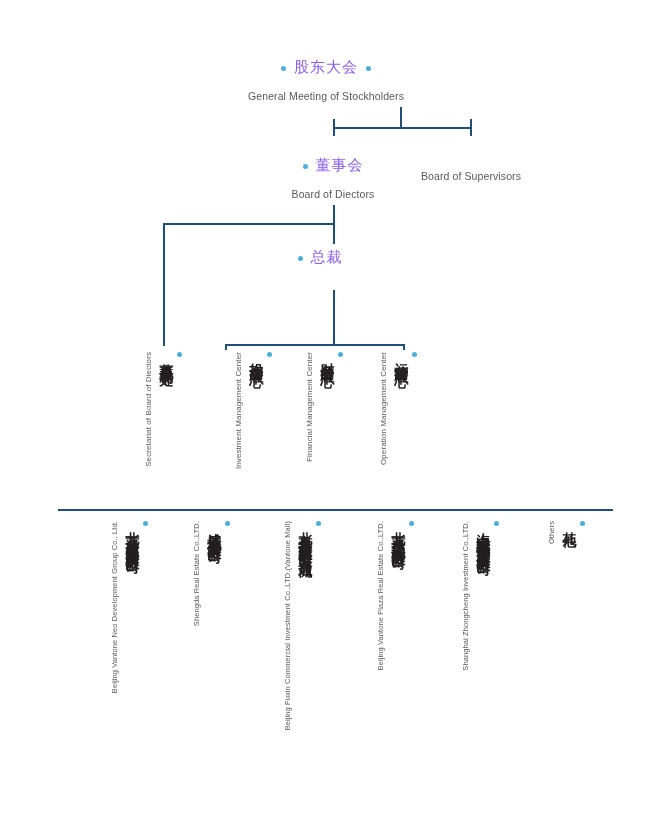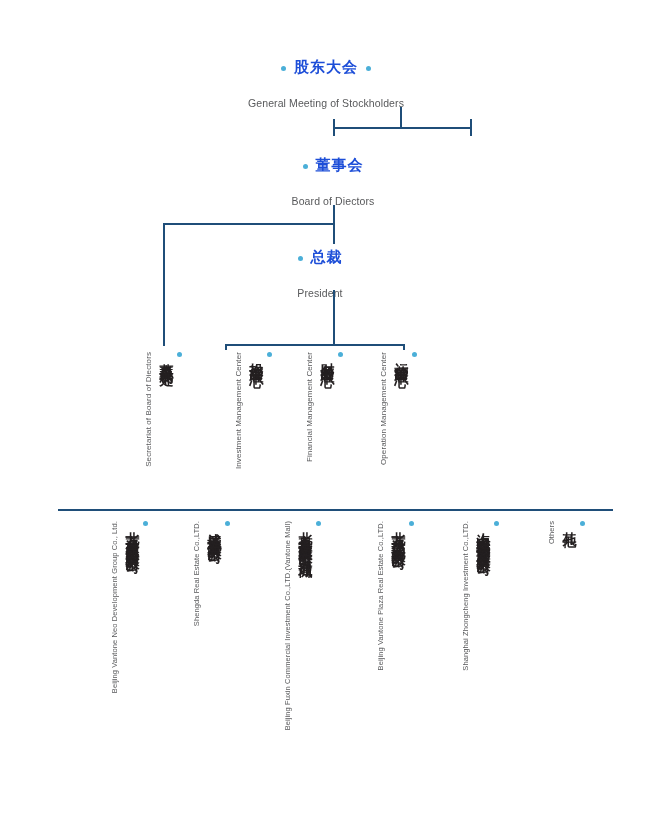--- a/index.html
+++ b/index.html
@@ -12,26 +12,26 @@
   #chart{position:relative;width:653px;height:819px;}
 
   
   .ln{position:absolute;background:#1F4E79;}
   .hline{height:2px;}
   .vline{width:2px;}
 
   
   .node-h{position:absolute;text-align:center;white-space:nowrap;}
   .node-h .cn{
-    font-size:15px;font-weight:bold;color:#1d4ed8;
+    font-size:15px;font-weight:normal;color:#8b5cf6;
     letter-spacing:1px;line-height:18px;
   }
   .node-h .en{
     font-size:10.5px;color:#58595b;line-height:14px;
-    margin-top:20px;letter-spacing:.1px;
+    margin-top:13px;letter-spacing:.1px;
   }
   .dot{
     display:inline-block;width:5px;height:5px;border-radius:50%;
     background:#4BAFD8;vertical-align:middle;
   }
   .dot.l{margin-right:8px;}
   .dot.r{margin-left:8px;}
 
   
   .node-v{
@@ -76,31 +76,31 @@
   <div class="ln vline" style="left:470px;top:119px;height:17px;"></div>
 
   <div class="node-h" style="left:248px;top:156px;width:170px;">
     <div class="cn">
       <span class="dot l"></span><span>董事会</span>
     </div>
     <div class="en">Board of Diectors</div>
   </div>
 
   <div class="node-h" style="left:386px;top:156px;width:170px;">
+    <div class="en">Board of Supervisors</div>
   </div>
 
   <div class="ln vline" style="left:333px;top:205px;height:39px;"></div>
   <div class="ln hline" style="left:163px;top:223px;width:172px;"></div>
   <div class="ln vline" style="left:163px;top:223px;height:123px;"></div>
 
   <div class="node-h" style="left:235px;top:248px;width:170px;">
     <div class="cn">
       <span class="dot l"></span><span>总裁</span>
     </div>
-    <div class="en">President</div>
   </div>
 
   <div class="ln vline" style="left:333px;top:290px;height:55px;"></div>
   <div class="ln hline" style="left:225px;top:344px;width:180px;"></div>
   <div class="ln vline" style="left:225px;top:344px;height:6px;"></div>
   <div class="ln vline" style="left:403px;top:344px;height:6px;"></div>
 
   <div class="node-v" style="left:144px;top:352px;">
     <div class="cn-v">
       <span class="dot"></span><span>董事会秘书处</span>

